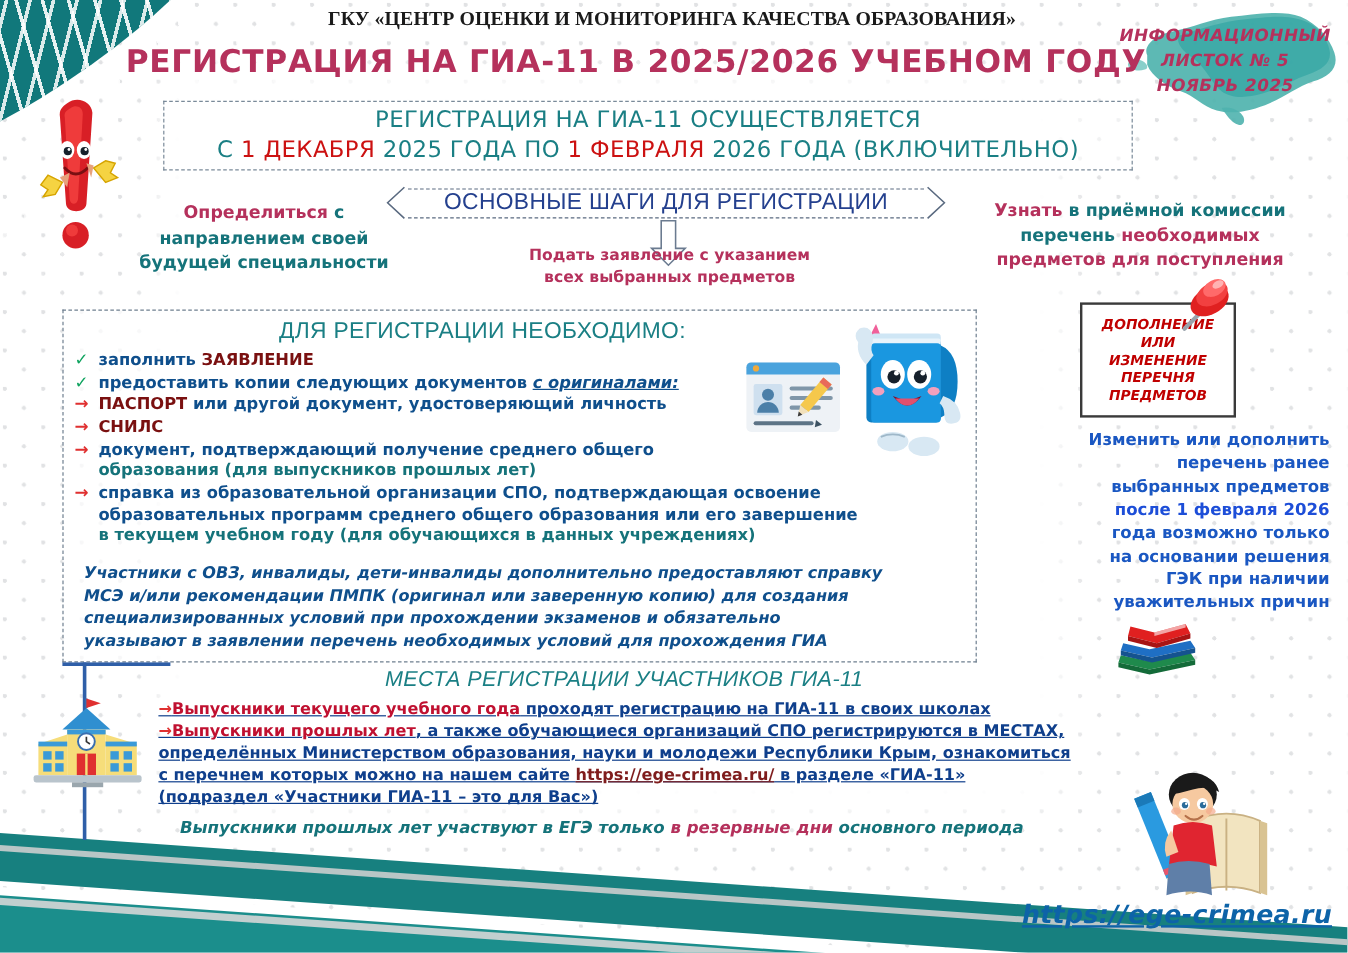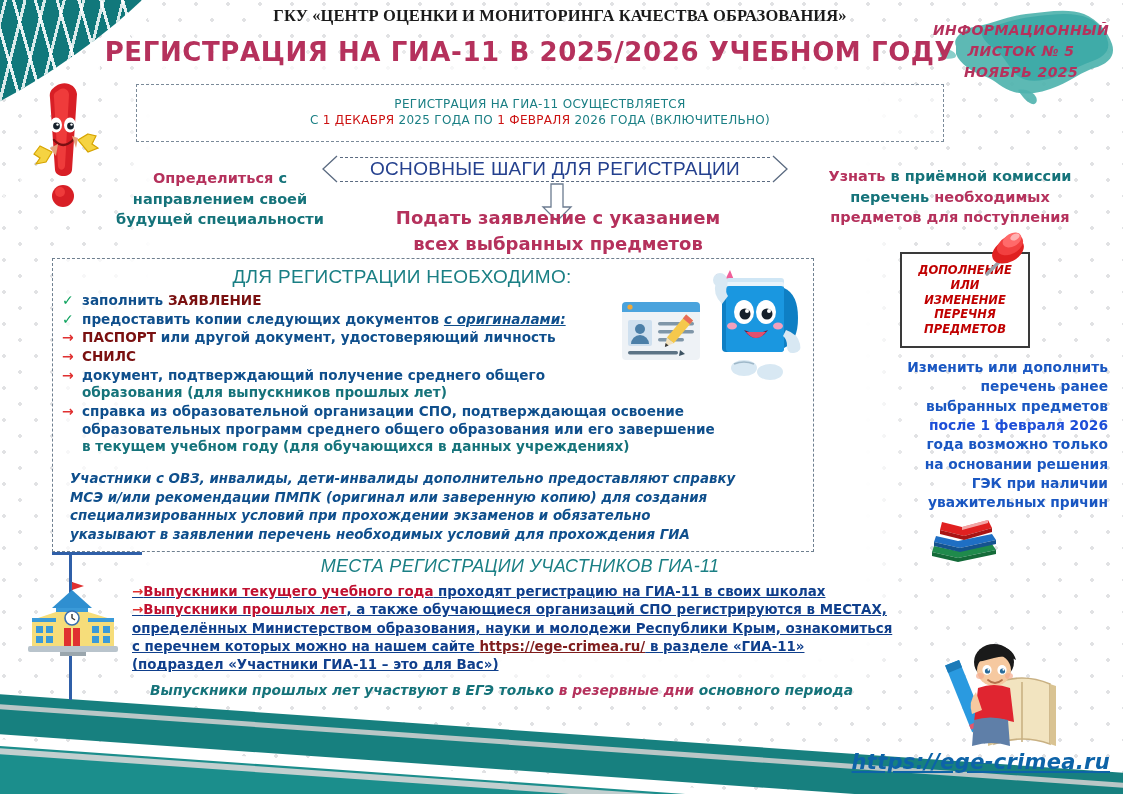--- a/index.html
+++ b/index.html
@@ -88,21 +88,21 @@
     font-family:"DejaVu Sans", sans-serif;font-weight:bold;
     font-size:26px;color:#b5315c;letter-spacing:.6px;
   }
   .date-box{
     position:absolute;left:136px;top:84px;width:808px;height:58px;
     border:1px dashed #7a8a99;box-sizing:border-box;
     display:flex;flex-direction:column;align-items:center;justify-content:center;
     background:rgba(255,255,255,.55);
   }
   .date-line{
-    font-family:"DejaVu Sans", sans-serif;font-size:12px;color:#1a7f84;
+    font-family:"DejaVu Sans", sans-serif;font-size:19px;color:#1a7f84;
     letter-spacing:.3px;line-height:1.32;white-space:nowrap;
   }
   .date-line .red{color:#cc1111;}
 
   
   .steps-banner{
     position:absolute;left:320px;top:155px;width:470px;height:28px;
     display:flex;align-items:center;justify-content:center;
   }
   .steps-banner .lbl{
@@ -113,21 +113,21 @@
   .banner-line{position:absolute;left:20px;right:20px;height:0;border-top:1px dashed #5a6a80;}
   .arrow-down{position:absolute;left:540px;top:183px;width:34px;height:40px;}
 
   .step-left{
     position:absolute;left:108px;top:168px;width:224px;text-align:center;
     font-size:14.5px;font-weight:bold;line-height:1.42;
     font-family:"DejaVu Sans", sans-serif;
   }
   .step-center{
     position:absolute;left:360px;top:205px;width:396px;text-align:center;
-    font-size:18px;font-weight:bold;line-height:1.42;
+    font-size:13px;font-weight:bold;line-height:1.42;
     font-family:"DejaVu Sans", sans-serif;color:#b5315c;
   }
   .step-right{
     position:absolute;left:800px;top:166px;width:300px;text-align:center;
     font-size:14.5px;font-weight:bold;line-height:1.42;
     font-family:"DejaVu Sans", sans-serif;
   }
   .c-pink{color:#b5315c;}
   .c-teal{color:#15737a;}
 

